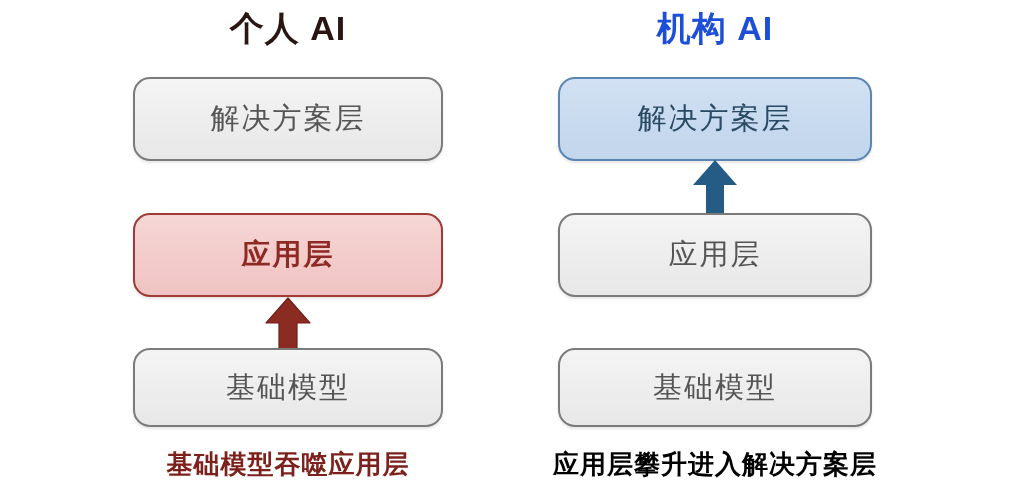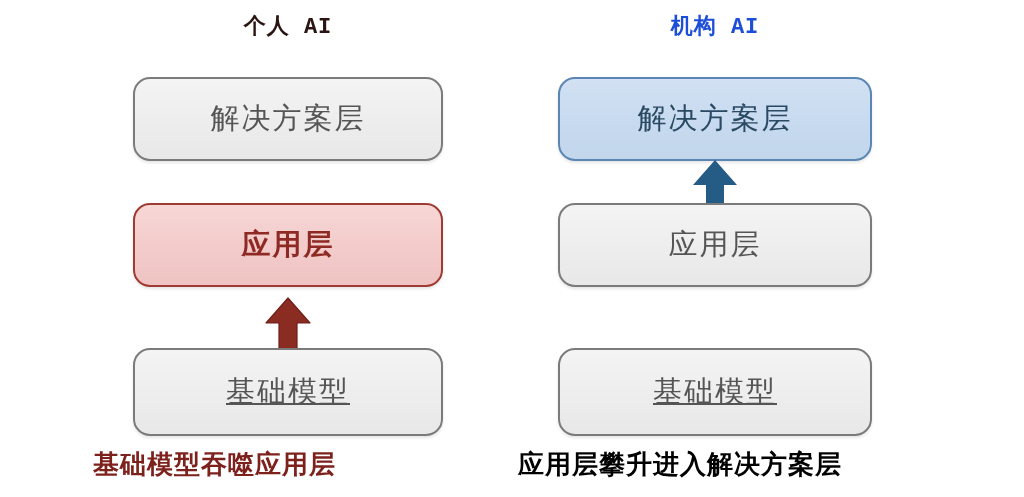--- a/index.html
+++ b/index.html
@@ -28,26 +28,25 @@
   }
   .column-left  { left: 133px; width: 310px; }
   .column-right { left: 558px; width: 314px; }
 
   .col-title {
     position: absolute;
     top: 8px;
     left: 0;
     width: 100%;
     text-align: center;
-    font-size: 22px;
+    font-size: 34px;
     font-weight: bold;
     letter-spacing: 1px;
     line-height: 40px;
     white-space: nowrap;
-    font-family: Liberation Mono, monospace;
   }
   .title-personal { color: #2b1512; }
   .title-institutional { color: #1d4ed8; }
 
   .layer-box {
     position: absolute;
     left: 0;
     width: 100%;
     box-sizing: border-box;
     border-radius: 17px;
@@ -55,22 +54,22 @@
     align-items: center;
     justify-content: center;
     font-size: 29px;
     font-weight: normal;
     letter-spacing: 2px;
     white-space: nowrap;
   }
 
   
   .slot-solution { top: 77px;  height: 84px; }
-  .slot-app      { top: 203px; height: 84px; }
-  .slot-base     { top: 348px; height: 88px; text-decoration: underline; }
+  .slot-app      { top: 213px; height: 84px; }
+  .slot-base     { top: 348px; height: 79px; }
 
   .box-gray {
     background: linear-gradient(180deg, #f4f4f4 0%, #ededed 55%, #e8e8e8 100%);
     border: 2px solid #7b7b7b;
     color: #555555;
     box-shadow: 0 2px 3px rgba(0,0,0,0.10);
   }
 
   .box-blue {
     background: linear-gradient(180deg, #d2e1f3 0%, #c7daef 55%, #c2d6ec 100%);
@@ -98,21 +97,21 @@
 
   
   .arrow-red  { top: 297px; }
   
   .arrow-blue { top: 159px; }
 
   .caption {
     position: absolute;
     left: -40px;
     width: calc(100% + 80px);
-    text-align: left;
+    text-align: center;
     font-size: 26px;
     font-weight: bold;
     letter-spacing: 1px;
     white-space: nowrap;
   }
   .caption-left  { top: 447px; color: #7d211c; }
   .caption-right { top: 447px; color: #000000; }
 </style>
 </head>
 <body>

